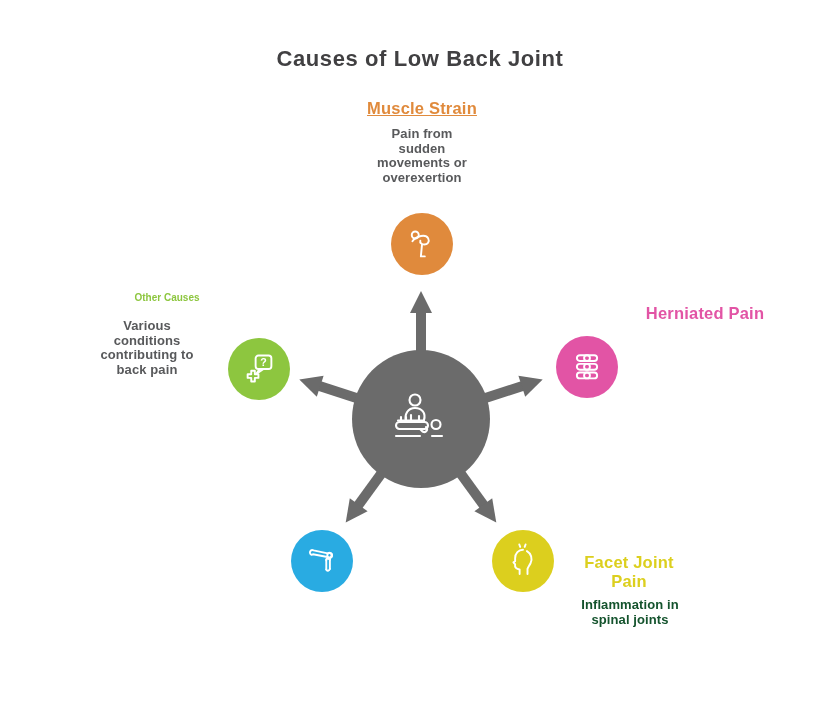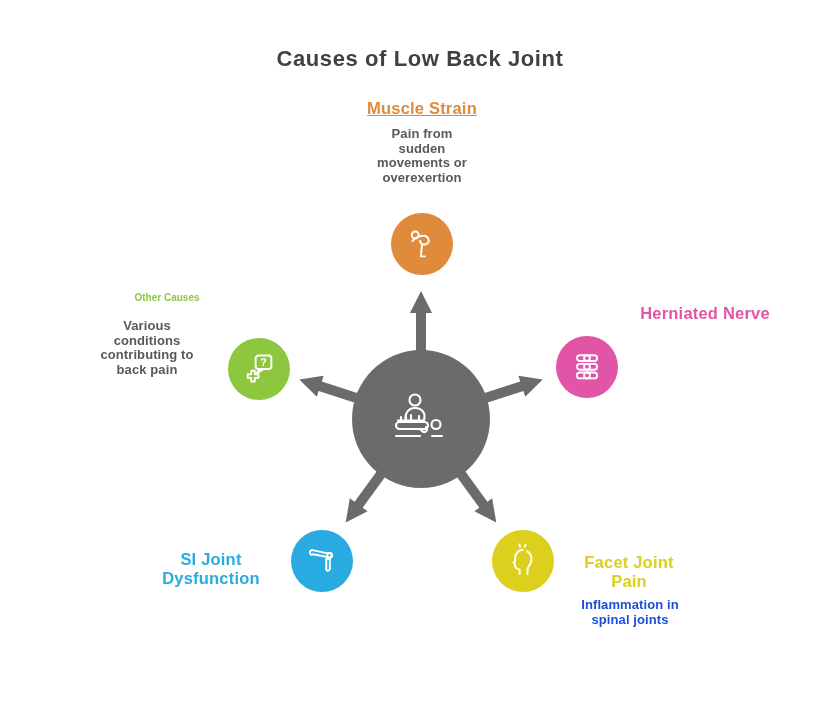--- a/index.html
+++ b/index.html
@@ -98,51 +98,49 @@
   <div class="cause-circle" id="circle-muscle" style="background: rgb(224, 138, 60);">
     <svg viewBox="0 0 32 32">
       <g class="icon-stroke">
         <circle cx="10" cy="8" r="3.1"></circle>
         <path d="M7.5,13.5 C11,8.5 19.5,7 21.5,11 C23,14 21,16.5 18,16.5 C15.5,16.5 14,15 14.5,13"></path>
         <path d="M16,16.5 L15,27 M15,27 L18.5,27"></path>
       </g>
     </svg>
   </div>
 
-  <div class="heading" id="heading-herniated" style="color: rgb(226, 84, 165);">Herniated Nerve</div>
+  <div class="heading" id="heading-herniated" style="color: rgb(226, 84, 165);">Herniated Pain</div>
   <div class="cause-circle" id="circle-herniated" style="background: rgb(226, 84, 165);">
     <svg viewBox="0 0 32 32">
       <g class="icon-stroke">
         <rect x="7" y="5.5" width="18" height="5.2" rx="2.6"></rect>
         <circle cx="16" cy="8.1" r="2.6"></circle>
         <rect x="7" y="13.2" width="18" height="5.2" rx="2.6"></rect>
         <circle cx="16" cy="15.8" r="2.6"></circle>
         <rect x="7" y="20.9" width="18" height="5.2" rx="2.6"></rect>
         <circle cx="16" cy="23.5" r="2.6"></circle>
       </g>
     </svg>
   </div>
 
   <div class="heading" id="heading-facet" style="color: rgb(220, 207, 30);">Facet Joint
 Pain</div>
-  <div class="desc" id="desc-facet" style="color: #1d4ed8;">Inflammation in
+  <div class="desc" id="desc-facet" style="color: #14532d;">Inflammation in
 spinal joints</div>
   <div class="cause-circle" id="circle-facet" style="background: rgb(220, 207, 30);">
     <svg viewBox="0 0 32 32">
       <g class="icon-stroke">
         <path d="M13,27.5 L13,23.5 C10,23.5 8.5,21.5 9,19 L7.5,17.2 L9,16.2 L9,13.5 C9,9 12,6 16,6"></path>
         <path d="M19.5,7.2 C23.2,9.3 24.7,14 22.7,18 C21.7,20 20.5,21.5 20,23 L20,27.5"></path>
         <path d="M13.5,3.5 L12.7,1.3"></path>
         <path d="M17.5,3.5 L18.3,1.3"></path>
       </g>
     </svg>
   </div>
 
-  <div class="heading" id="heading-si" style="color: rgb(41, 171, 226);">SI Joint
-Dysfunction</div>
   <div class="cause-circle" id="circle-si" style="background: rgb(41, 171, 226);">
     <svg viewBox="0 0 32 32">
       <g class="icon-stroke">
         <path d="M5.5,9.5 C4.5,7.5 6.5,5.5 8.5,6.5 L21,9.2 C23,7.8 25.5,9.3 25,11.5 C24.6,13.5 22,14 20.8,12.5 L8,10 C7,10.8 6,10.5 5.5,9.5 Z"></path>
         <circle cx="22.6" cy="10.9" r="1.9"></circle>
         <path d="M19.8,15.5 L19.8,23.5 M23,15 L23,23"></path>
         <path d="M19.8,23.5 C20.3,25.2 22.5,25 23,23"></path>
         <path d="M19.8,15.5 C19.2,14.2 20.6,13.4 21.4,14.2 C22.2,13.4 23.6,14 23,15"></path>
       </g>
     </svg>

